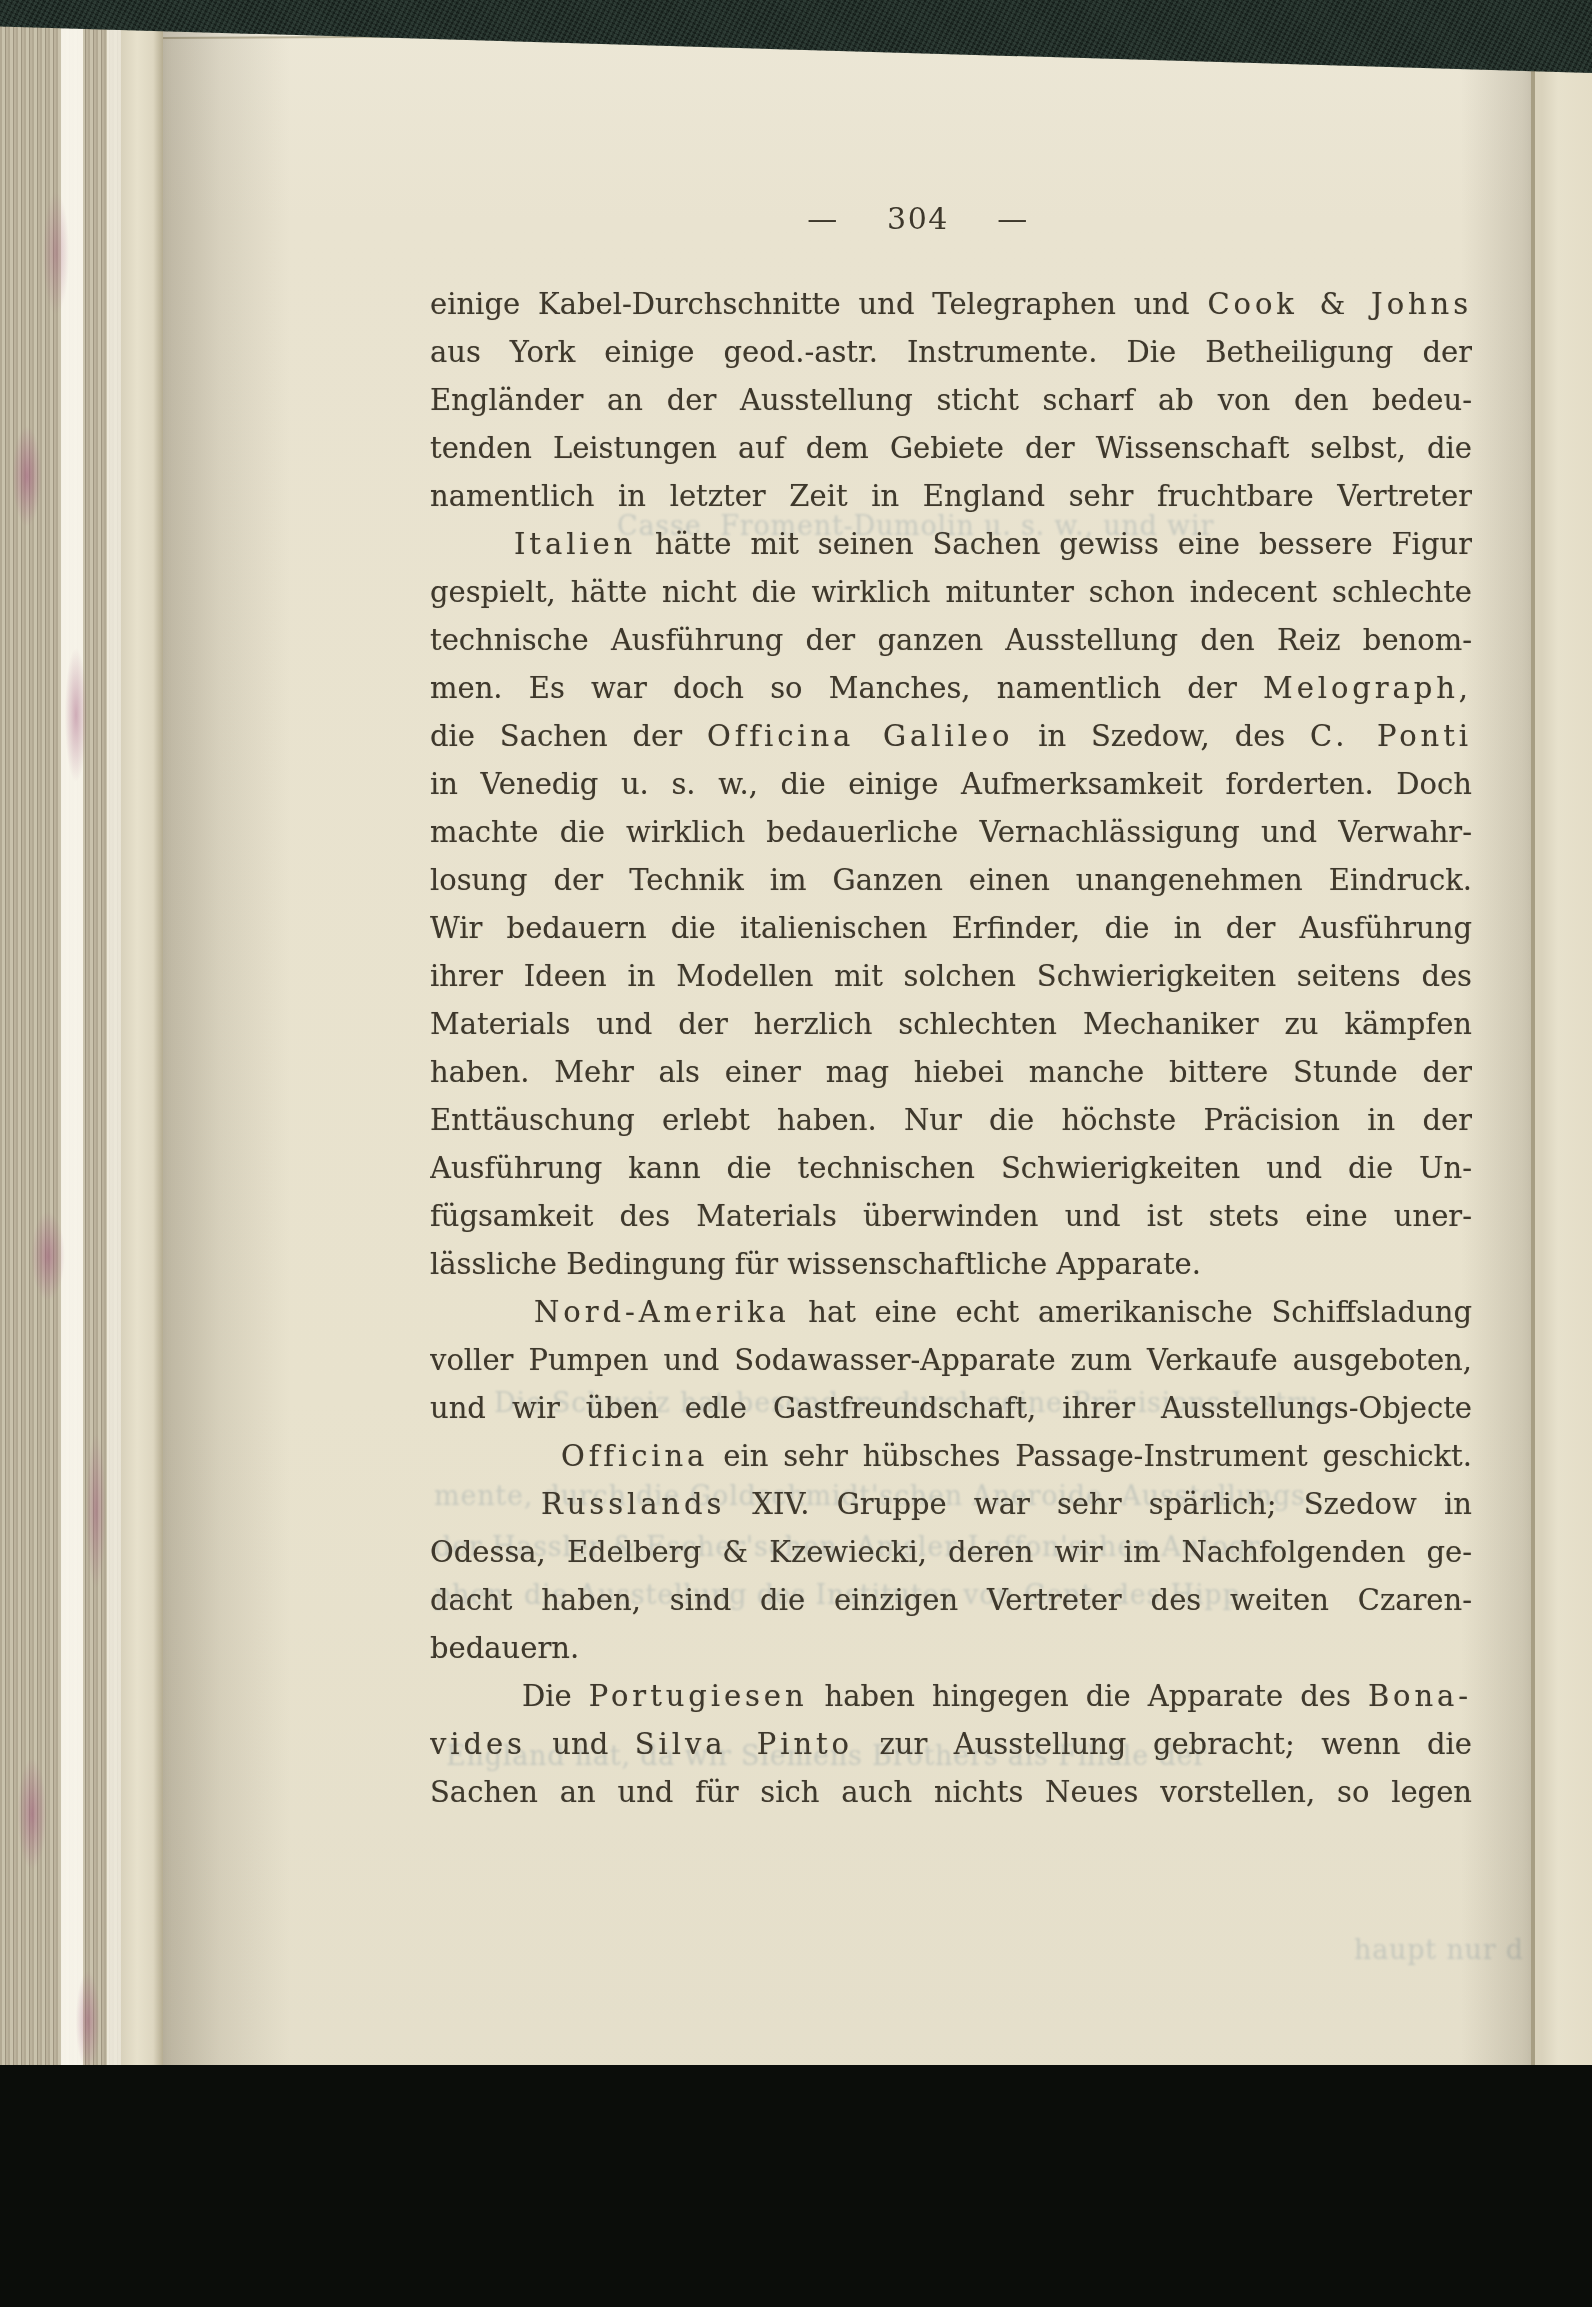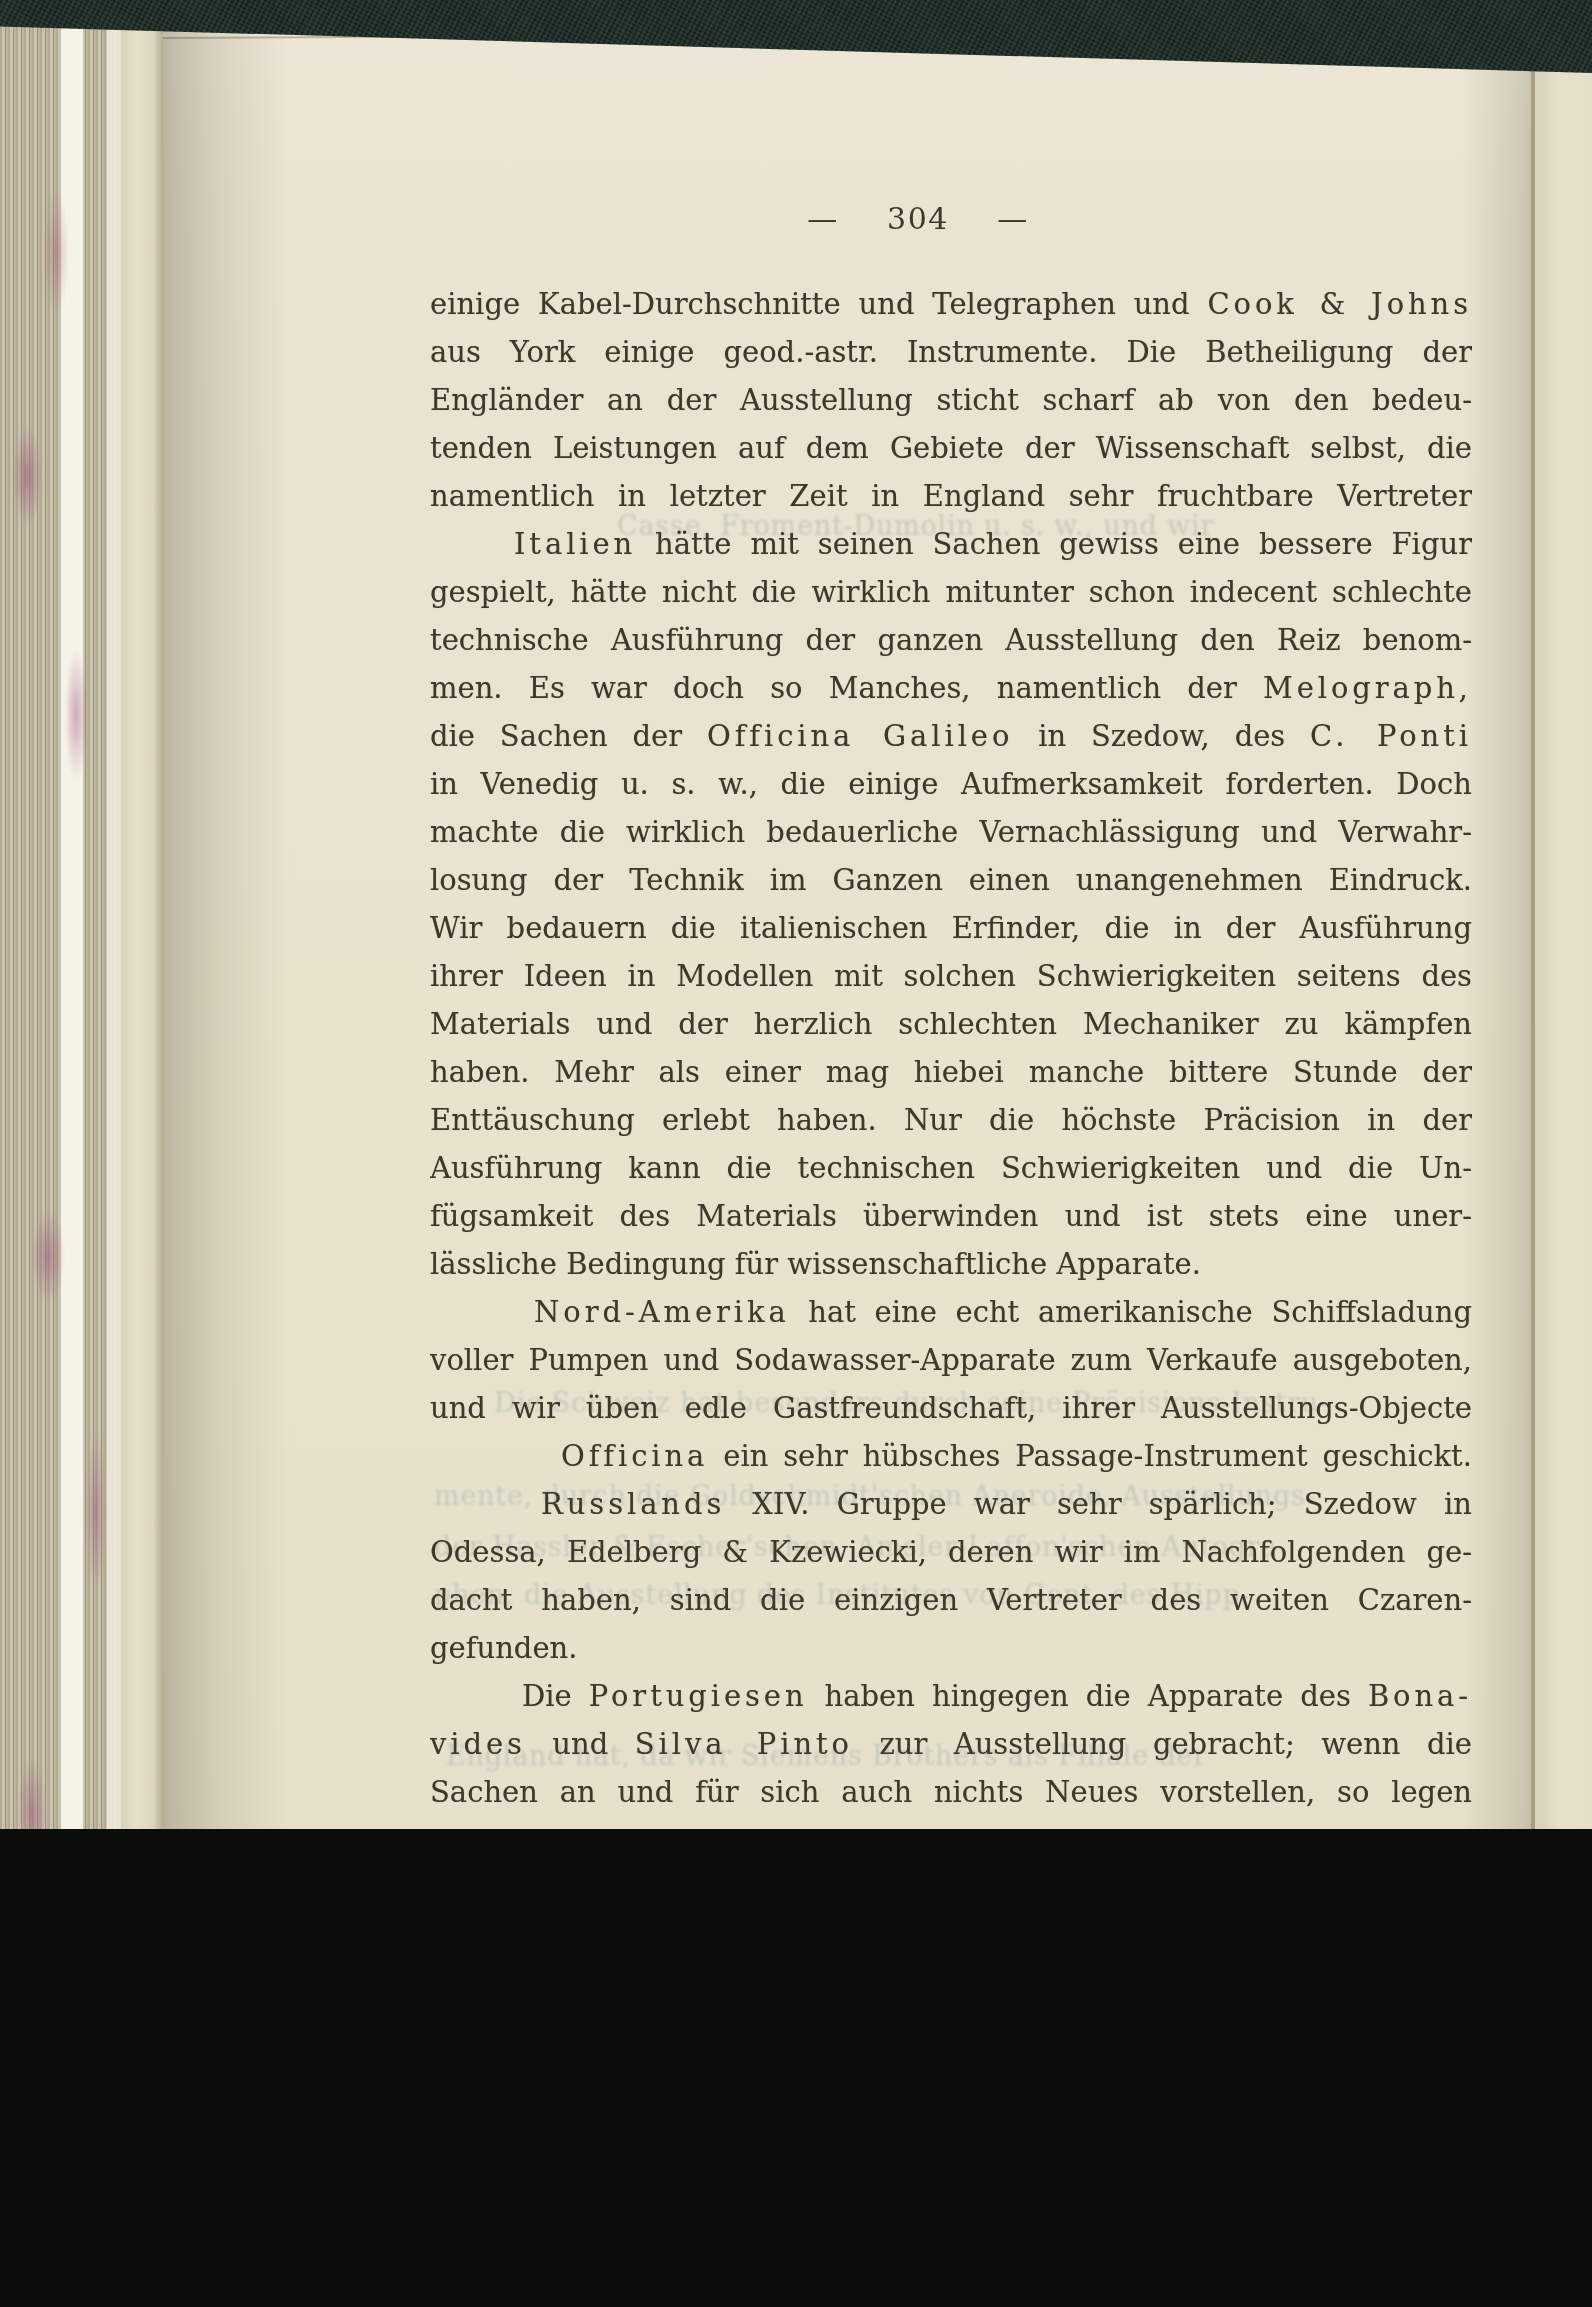--- a/index.html
+++ b/index.html
@@ -1,16 +1,16 @@
 <!DOCTYPE html>
 <html style="--paper: #e9e3d0; --ink: #3e382c; --cover_green: #202c26; --cover_black: #0b0d0a; --stack_base: #b7ae98; --underpage: #e4ddc7; --ghost: #7e929c;font-size:12.7px"><head>
 <meta charset="utf-8">
 <style>
   html,body{margin:0;padding:0;background:#0b0d0a;}
-  #scene{position:relative;width:1593px;height:1829px;overflow:hidden;
+  #scene{position:relative;width:1593px;height:2065px;overflow:hidden;
          background:var(--cover_black,#0b0d0a);
          font-family:"DejaVu Serif","Liberation Serif",serif;}
 
   
   #edge-stack{position:absolute;left:0;top:14.3px;width:126px;height:2214px;
     background-color:var(--stack_base,#b7ae98);
     background-image:
       radial-gradient(ellipse 21px 72px at 27px 462px,  rgba(158,84,122,.55), transparent 70%),
       radial-gradient(ellipse 16px 96px at 76px 701px, rgba(158,84,122,.45), transparent 70%),
       radial-gradient(ellipse 24px 64px at 48px 1242px, rgba(158,84,122,.50), transparent 70%),
@@ -118,21 +118,21 @@
       <div class="line"><span>Ausführung kann die technischen Schwierigkeiten und die Un-</span></div>
       <div class="line"><span>fügsamkeit des Materials überwinden und ist stets eine uner-</span></div>
       <div class="line last"><span>lässliche Bedingung für wissenschaftliche Apparate.</span></div>
       <div class="line" style="text-indent: 104px;"><span class="sp">Nord-Amerika</span><span> hat eine echt amerikanische Schiffsladung</span></div>
       <div class="line"><span>voller Pumpen und Sodawasser-Apparate zum Verkaufe ausgeboten,</span></div>
       <div class="line"><span>und wir üben edle Gastfreundschaft, ihrer Ausstellungs-Objecte</span></div>
       <div class="line" style="text-indent: 131px;"><span class="sp">Officina</span><span> ein sehr hübsches Passage-Instrument geschickt.</span></div>
       <div class="line" style="text-indent: 111px;"><span class="sp">Russlands</span><span> XIV. Gruppe war sehr spärlich; Szedow in</span></div>
       <div class="line"><span>Odessa, Edelberg &amp; Kzewiecki, deren wir im Nachfolgenden ge-</span></div>
       <div class="line"><span>dacht haben, sind die einzigen Vertreter des weiten Czaren-</span></div>
-      <div class="line last"><span>gefunden.</span></div>
+      <div class="line last"><span>bedauern.</span></div>
       <div class="line" style="text-indent: 92px;"><span>Die </span><span class="sp">Portugiesen</span><span> haben hingegen die Apparate des </span><span class="sp">Bona-</span></div>
       <div class="line"><span class="sp">vides</span><span> und </span><span class="sp">Silva Pinto</span><span> zur Ausstellung gebracht; wenn die</span></div>
       <div class="line"><span>Sachen an und für sich auch nichts Neues vorstellen, so legen</span></div>
     </div>
 
   <div id="gutter-shadow"></div>
   <div id="right-shade"></div>
 
   <div id="cover-top" class="cloth"></div>
   <div id="cloth-bottom" class="cloth"></div>

